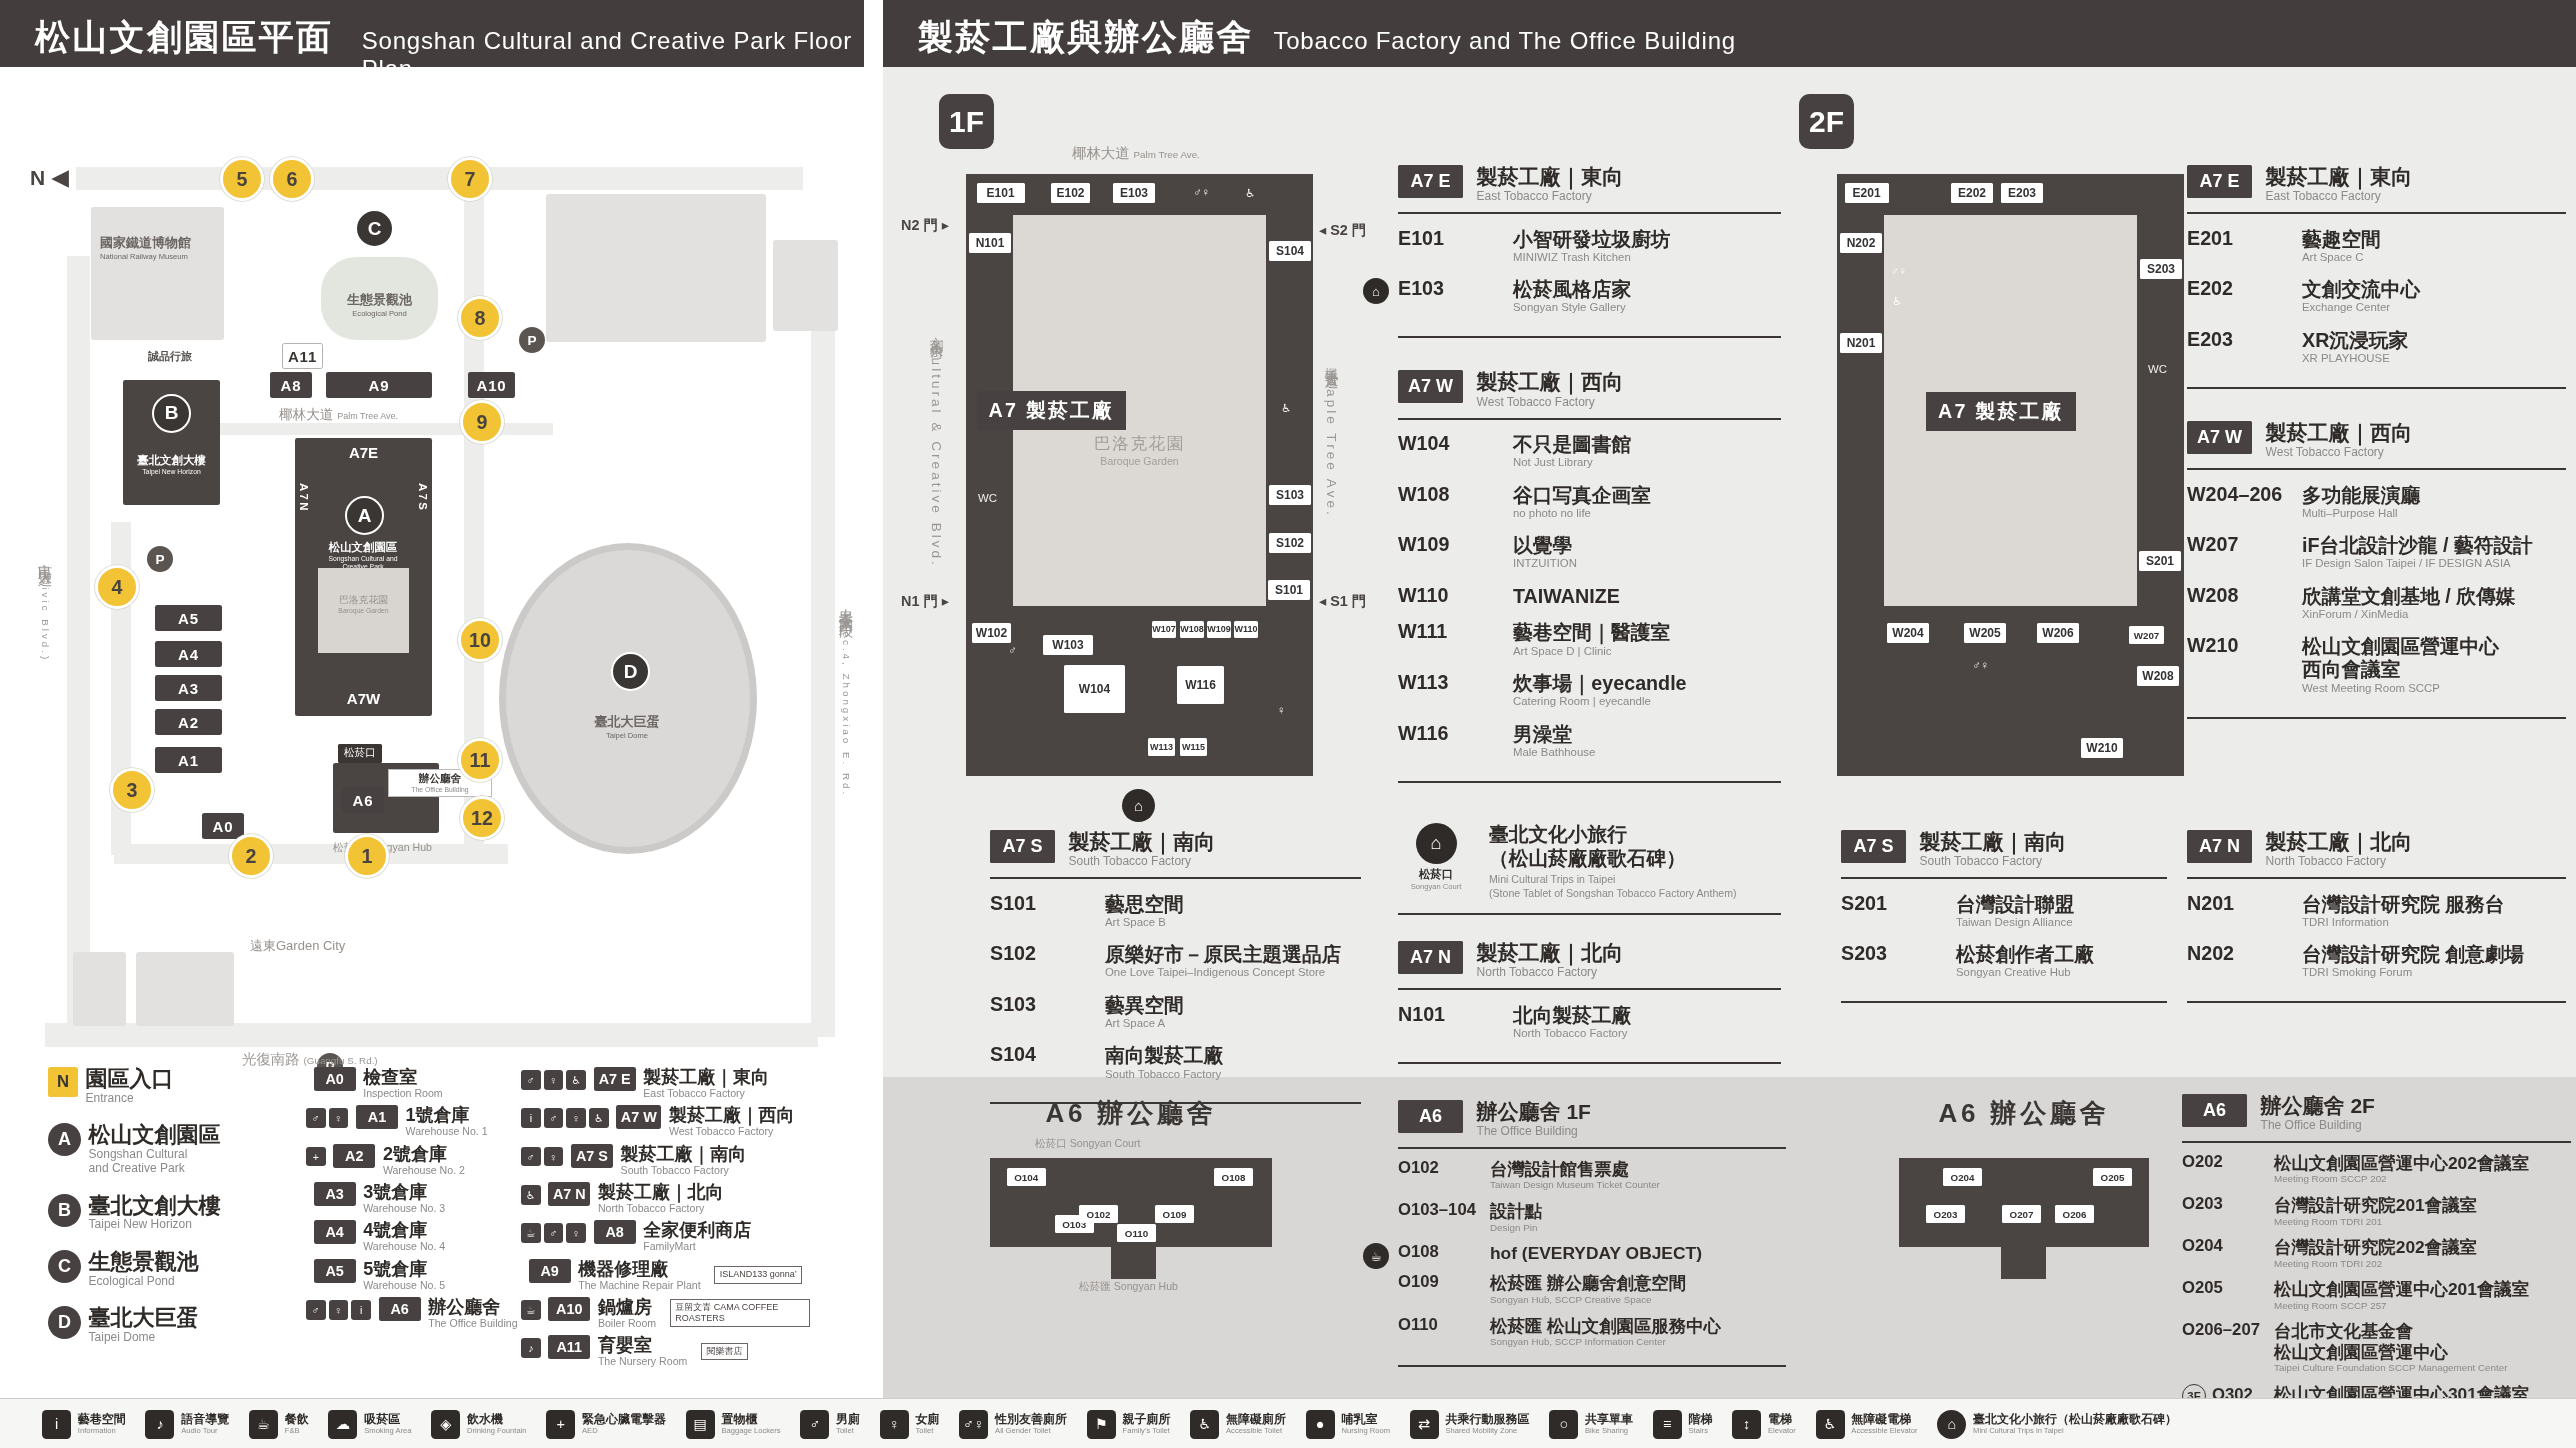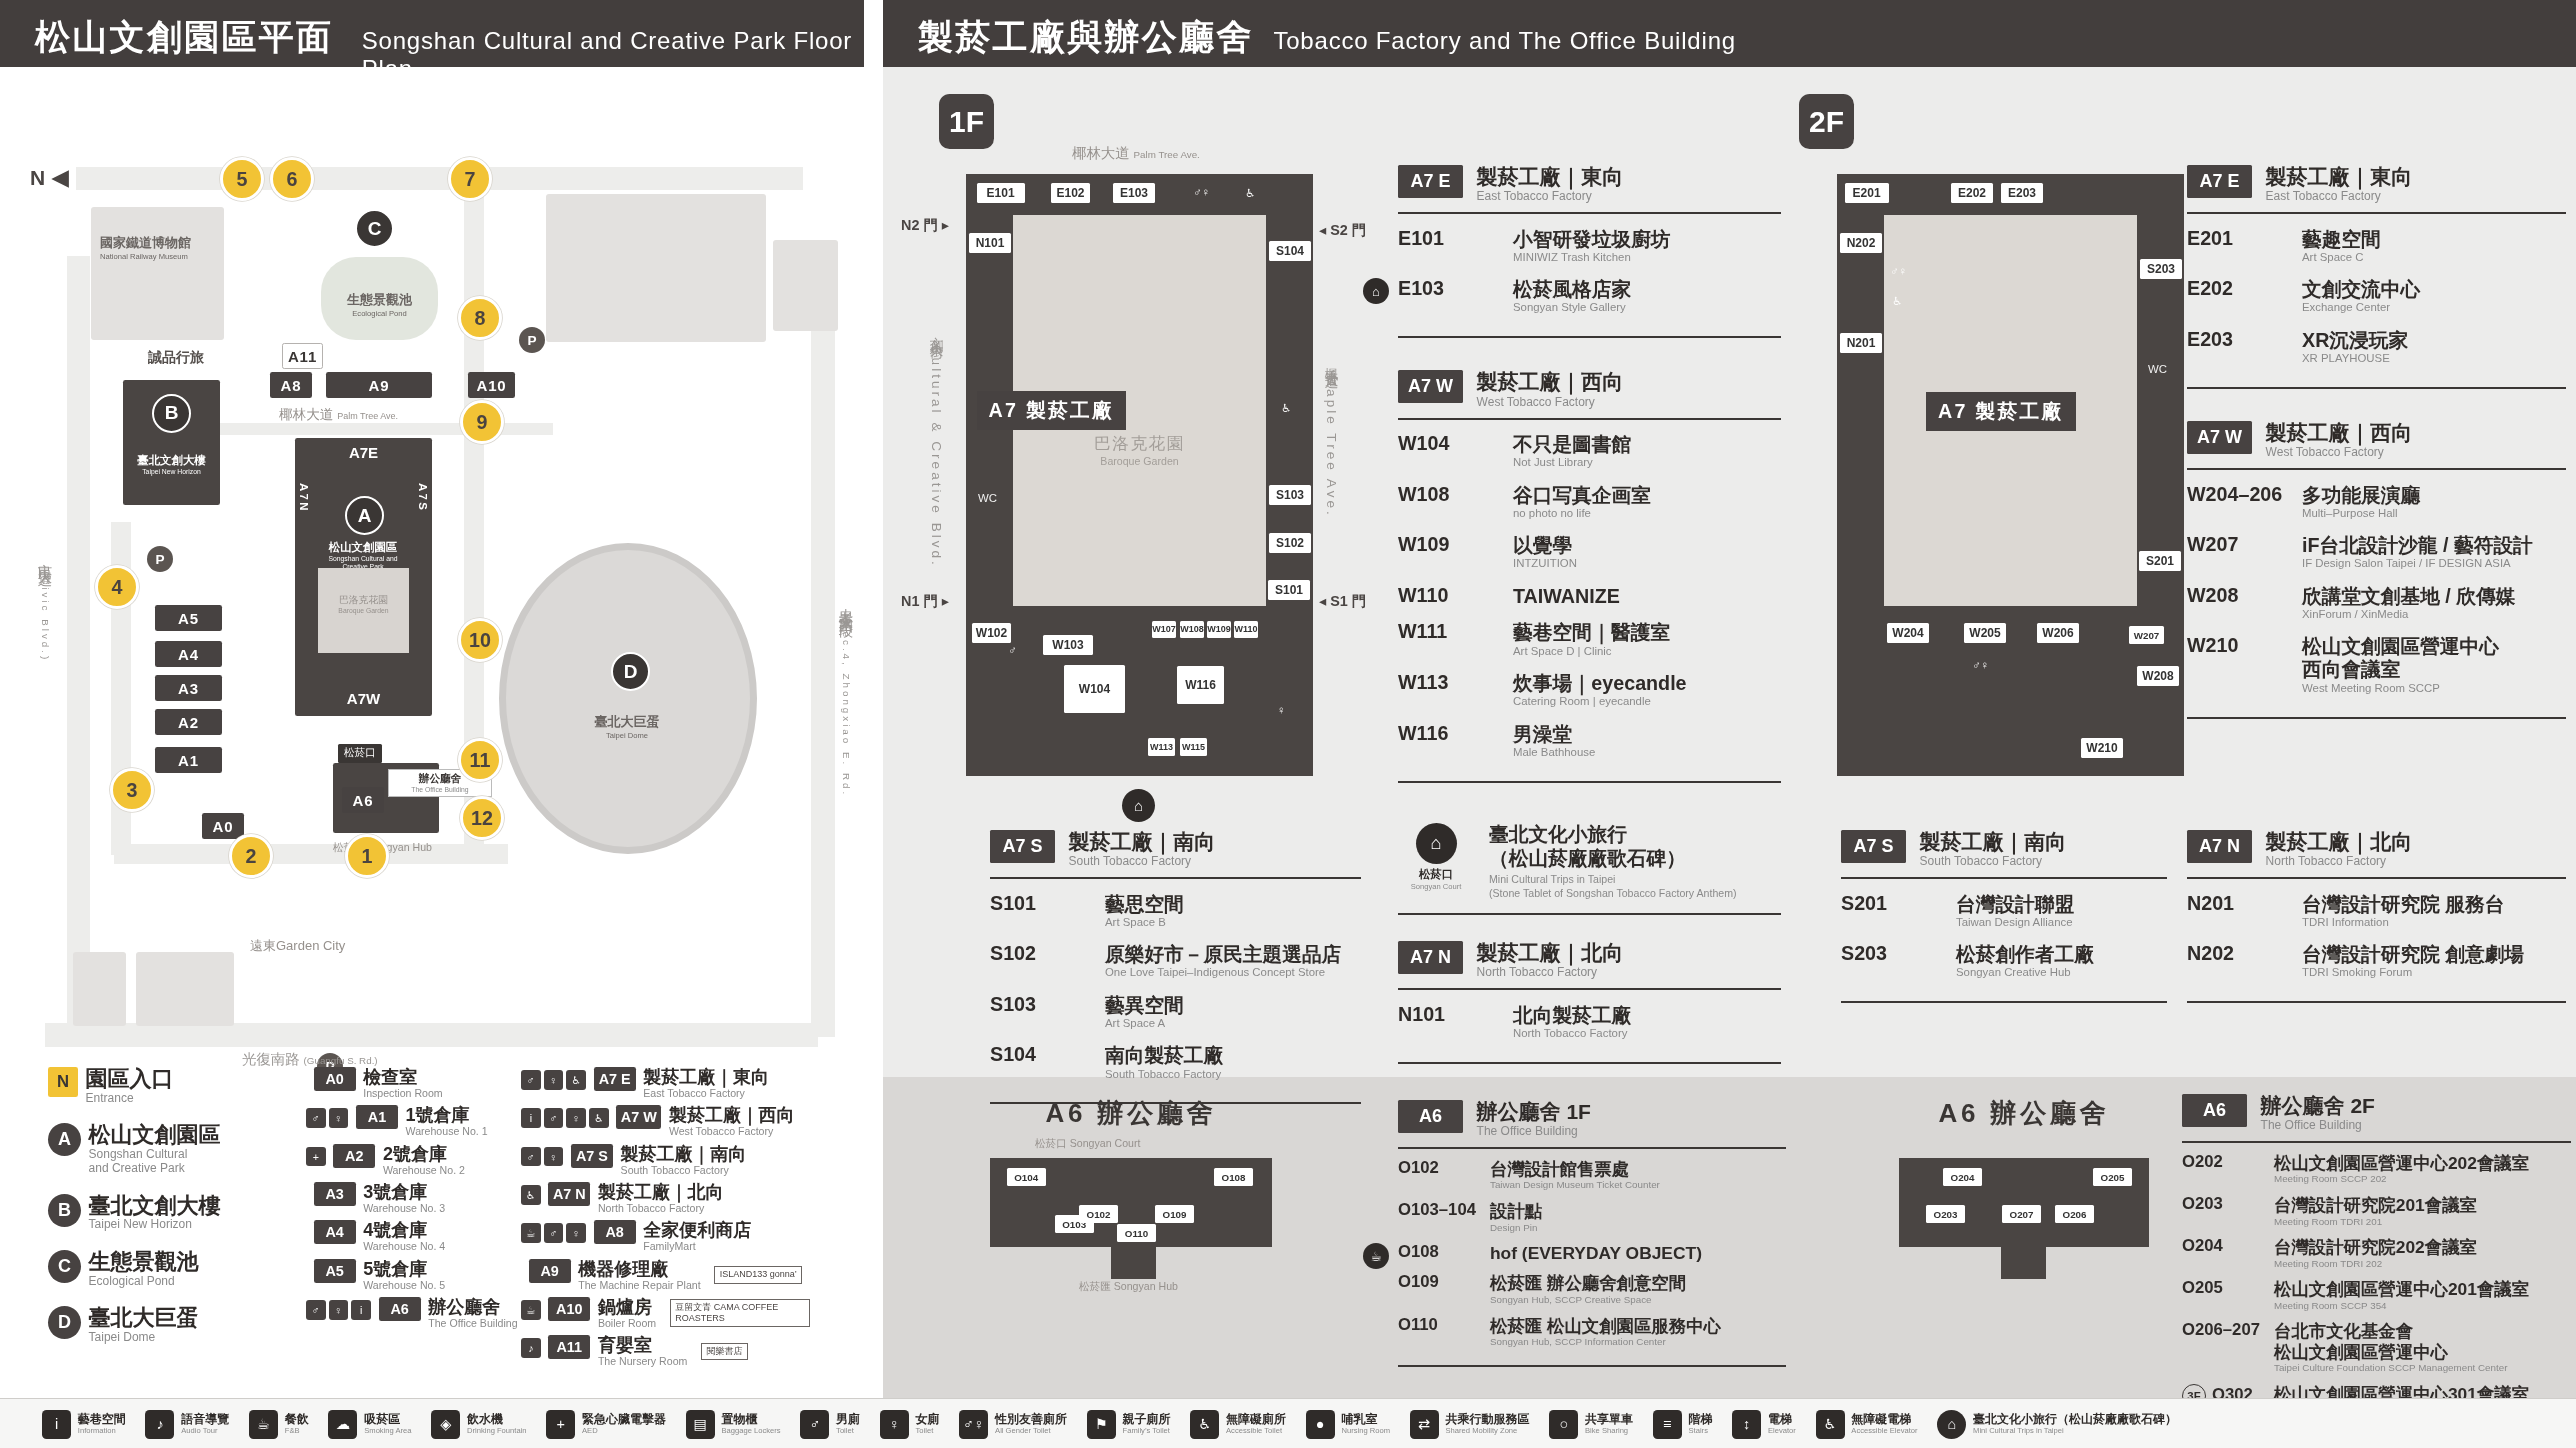--- a/index.html
+++ b/index.html
@@ -49,21 +49,21 @@
   .hub-txt{position:absolute;left:333px;top:774px;font-size:10.6px;color:#96918d}
   .chip{position:absolute;height:26px;background:#474241;color:#fff;font-weight:bold;font-size:15px;border-radius:2.3px;letter-spacing:0.8px}
   .chip.lite{background:#fff;color:#3a3634;border:0.8px solid #b5b2af;box-sizing:border-box}
   .ent{position:absolute;width:44px;height:44px;margin:-22px 0 0 -22px;border-radius:50%;background:#f2c335;color:#4a4440;font-weight:bold;font-size:19.7px;border:3px solid #fff;box-shadow:0 0 0 0.8px #d8d4cc;box-sizing:border-box}
   .park{position:absolute;width:26px;height:26px;margin:-13px 0 0 -13px;border-radius:50%;background:#5b5551;color:#fff;font-size:13.6px;font-weight:bold}
   .street{position:absolute;color:#9a9794;font-size:14.4px;white-space:nowrap}
   .street .s-en{font-size:9.8px}
   .street.v{writing-mode:vertical-rl;letter-spacing:3px}
   .palm-label{position:absolute;left:279px;top:339px;font-size:13.6px;color:#96918d}
   .palm-label .en{font-size:9px}
-  .tiny-dark{position:absolute;font-size:14px;color:#55504d;font-weight:bold}
+  .tiny-dark{position:absolute;font-size:11px;color:#55504d;font-weight:bold}
 
   
   .lg-col{position:absolute;top:1067px}
   #lg-col1{left:48px;width:250px}
   #lg-col2{left:306px;width:215px}
   #lg-col3{left:521px;width:342px}
   .lg-row{display:flex;align-items:flex-start;margin-bottom:6px;gap:7.6px}
   #lg-col1 .lg-row{margin-bottom:18px}
   .lg-icons{display:flex;gap:3px;margin-top:3px}
   .mini-ico{width:19.7px;height:19.7px;border-radius:3px;background:#474241;color:#fff;font-size:10.6px;flex:none;display:inline-flex;align-items:center;justify-content:center}
@@ -1074,21 +1074,21 @@
             <span class="r-txt">
               <span class="zh">台灣設計研究院202會議室</span>
               <span class="en">Meeting Room TDRI 202</span>
             </span>
           </div>
 
           <div class="room-row">
             <span class="r-id"><span>O205</span></span>
             <span class="r-txt">
               <span class="zh">松山文創園區營運中心201會議室</span>
-              <span class="en">Meeting Room SCCP 354</span>
+              <span class="en">Meeting Room SCCP 257</span>
             </span>
           </div>
 
           <div class="room-row">
             <span class="r-id"><span>O206–207</span></span>
             <span class="r-txt">
               <span class="zh">台北市文化基金會
 松山文創園區營運中心</span>
               <span class="en">Taipei Culture Foundation SCCP Management Center</span>
             </span>

